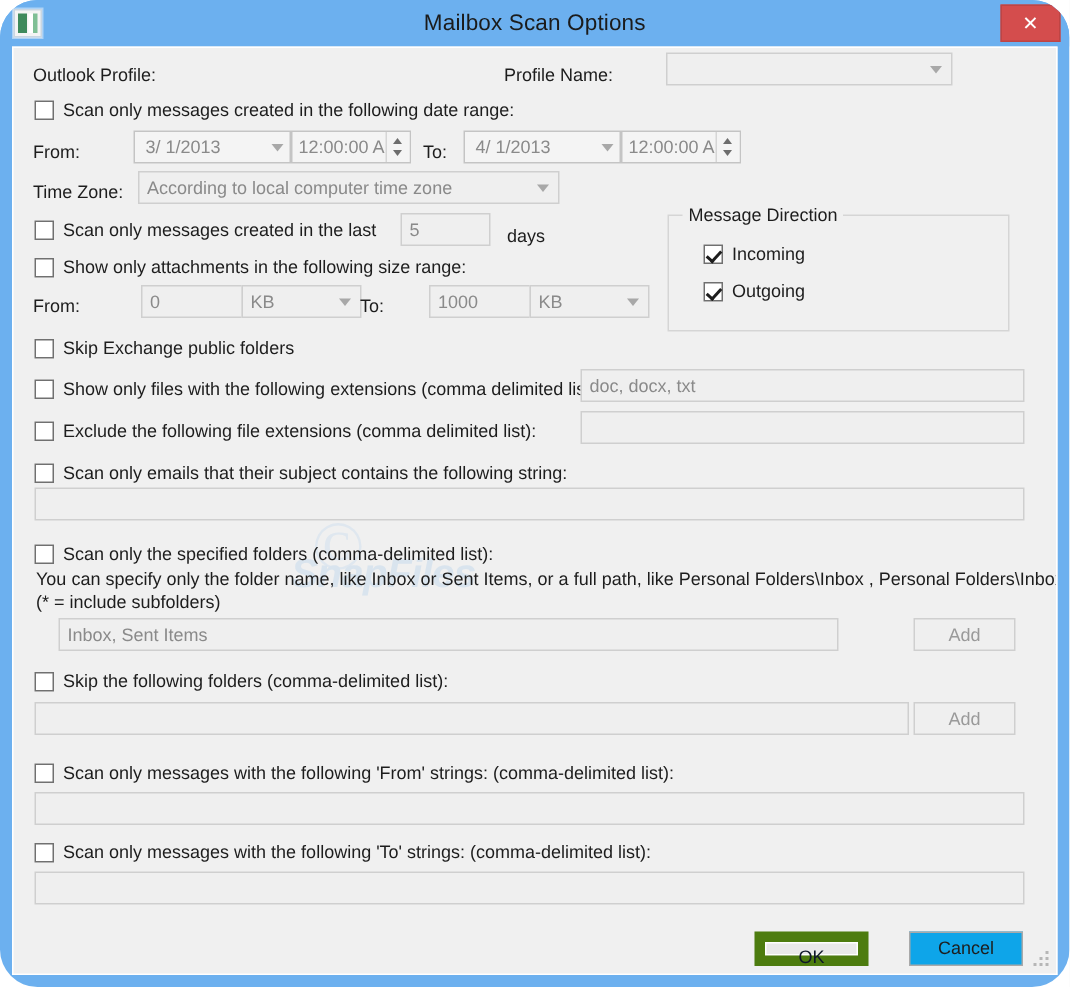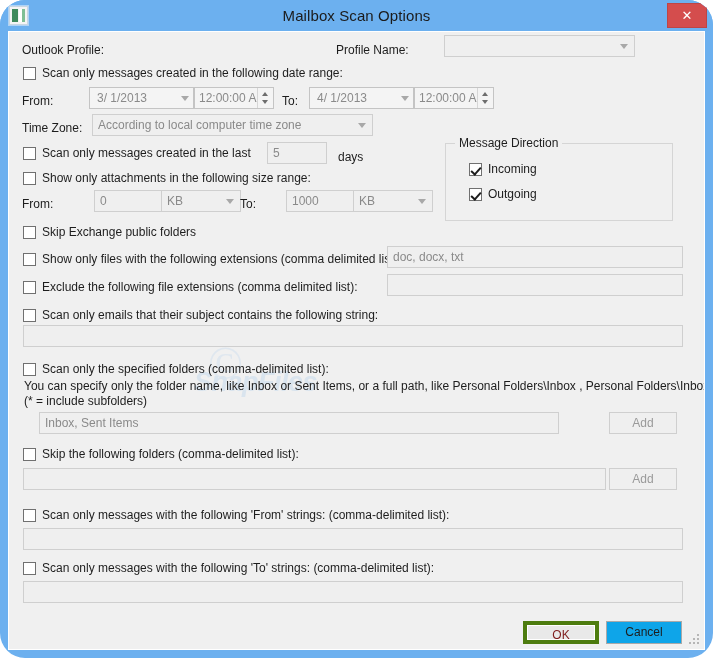--- a/index.html
+++ b/index.html
@@ -317,24 +317,23 @@
     cursor: pointer;
     line-height: 20px;
   }
   .btn.on {
     background: #0ea5e9;
     border: 1px solid #a9a9a9;
     color: #1d1d1d;
   }
   .btn.primary {
     background: #e9e9e9;
-    border: 4px solid #4d7c0f;
-    color: #7f1d1d;
+    border: 7px solid #4d7c0f;
+    color: #0f172a;
     box-shadow: inset 0 0 0 1px #ffffff;
-    margin-left: 20px;
   }
 
   
   .grip {
     position: absolute;
     right: 3px;
     bottom: 3px;
     width: 13px;
     height: 13px;
   }

